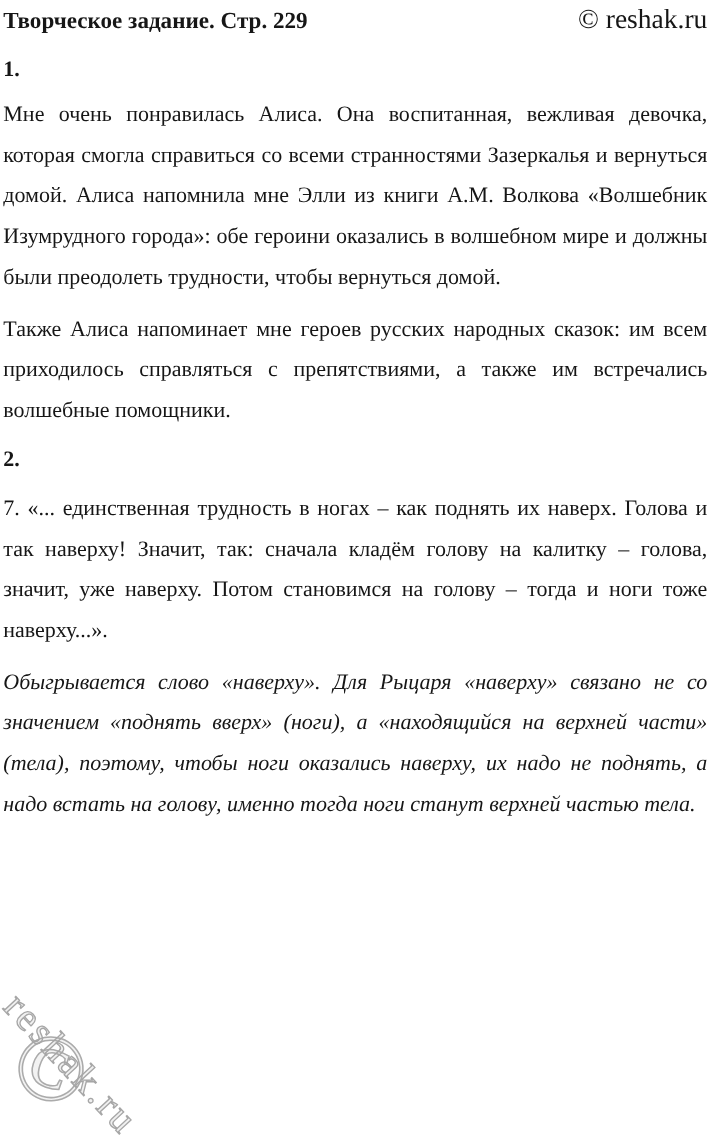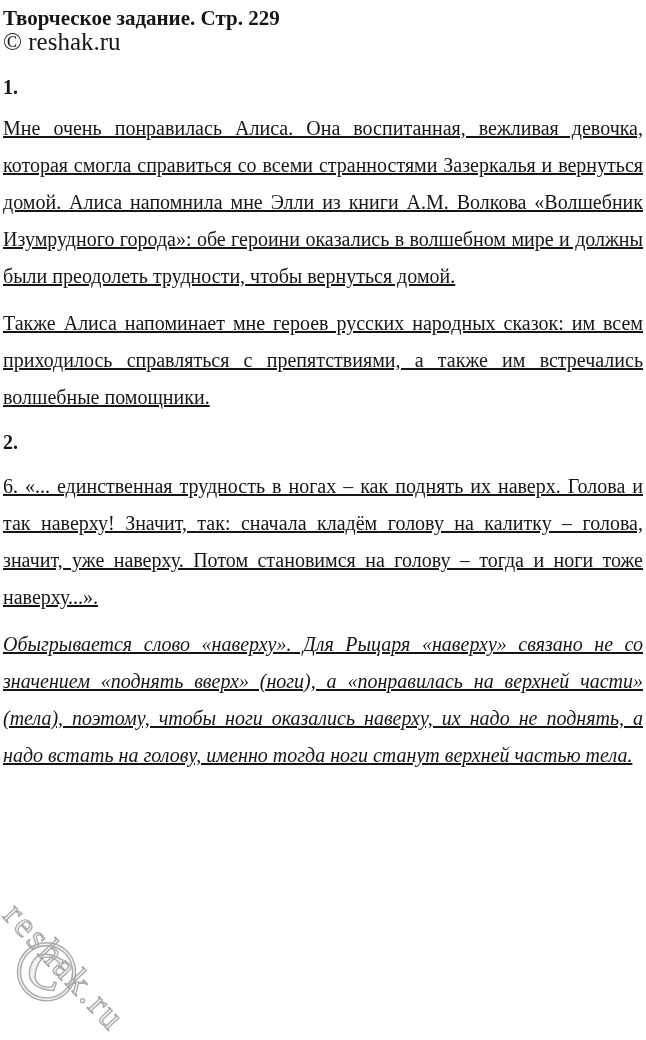--- a/index.html
+++ b/index.html
@@ -9,21 +9,20 @@
     overflow: hidden;
     background: #ffffff;
     color: #161616;
     font-family: "Liberation Serif", "DejaVu Serif", serif;
   }
   .page { position: relative; width: 646px; height: 1040px; padding: 6px 3px 0 3px; }
   .doc-header {
     display: flex;
     justify-content: space-between;
     align-items: baseline;
-    flex-direction: column;
   }
   .doc-title {
     font-size: 21px;
     font-weight: bold;
     line-height: 24px;
   }
   .site-copyright {
     font-size: 25px;
     font-weight: normal;
     line-height: 24px;
@@ -33,21 +32,20 @@
     font-weight: bold;
     line-height: 24px;
   }
   .section-number.first { margin: 21px 0 11px; }
   .section-number.second { margin: 14px 0 14px; }
   p.body-par {
     font-size: 20px;
     line-height: 37px;
     text-align: justify;
     margin: 0 0 10px 0;
-    text-decoration: underline;
   }
   p.body-par.italic { font-style: italic; }
   
   .watermark {
     position: absolute;
     left: 0;
     top: 880px;
     width: 220px;
     height: 200px;
     pointer-events: none;
@@ -89,22 +87,22 @@
   </div>
 
   <div>
     <div class="section-number first">1.</div>
     <p class="body-par">Мне очень понравилась Алиса. Она воспитанная, вежливая девочка, которая смогла справиться со всеми странностями Зазеркалья и вернуться домой. Алиса напомнила мне Элли из книги А.М. Волкова «Волшебник Изумрудного города»: обе героини оказались в волшебном мире и должны были преодолеть трудности, чтобы вернуться домой.</p>
     <p class="body-par">Также Алиса напоминает мне героев русских народных сказок: им всем приходилось справляться с препятствиями, а также им встречались волшебные помощники.</p>
   </div>
 
   <div>
     <div class="section-number second">2.</div>
-    <p class="body-par">6. «... единственная трудность в ногах – как поднять их наверх. Голова и так наверху! Значит, так: сначала кладём голову на калитку – голова, значит, уже наверху. Потом становимся на голову – тогда и ноги тоже наверху...».</p>
-    <p class="body-par italic">Обыгрывается слово «наверху». Для Рыцаря «наверху» связано не со значением «поднять вверх» (ноги), а «понравилась на верхней части» (тела), поэтому, чтобы ноги оказались наверху, их надо не поднять, а надо встать на голову, именно тогда ноги станут верхней частью тела.</p>
+    <p class="body-par">7. «... единственная трудность в ногах – как поднять их наверх. Голова и так наверху! Значит, так: сначала кладём голову на калитку – голова, значит, уже наверху. Потом становимся на голову – тогда и ноги тоже наверху...».</p>
+    <p class="body-par italic">Обыгрывается слово «наверху». Для Рыцаря «наверху» связано не со значением «поднять вверх» (ноги), а «находящийся на верхней части» (тела), поэтому, чтобы ноги оказались наверху, их надо не поднять, а надо встать на голову, именно тогда ноги станут верхней частью тела.</p>
   </div>
 
   <div class="watermark">
     <span class="wm-symbol">©</span>
     <span class="wm-text">reshak.ru</span>
   </div>
 
 </div>
 
 </body></html>

